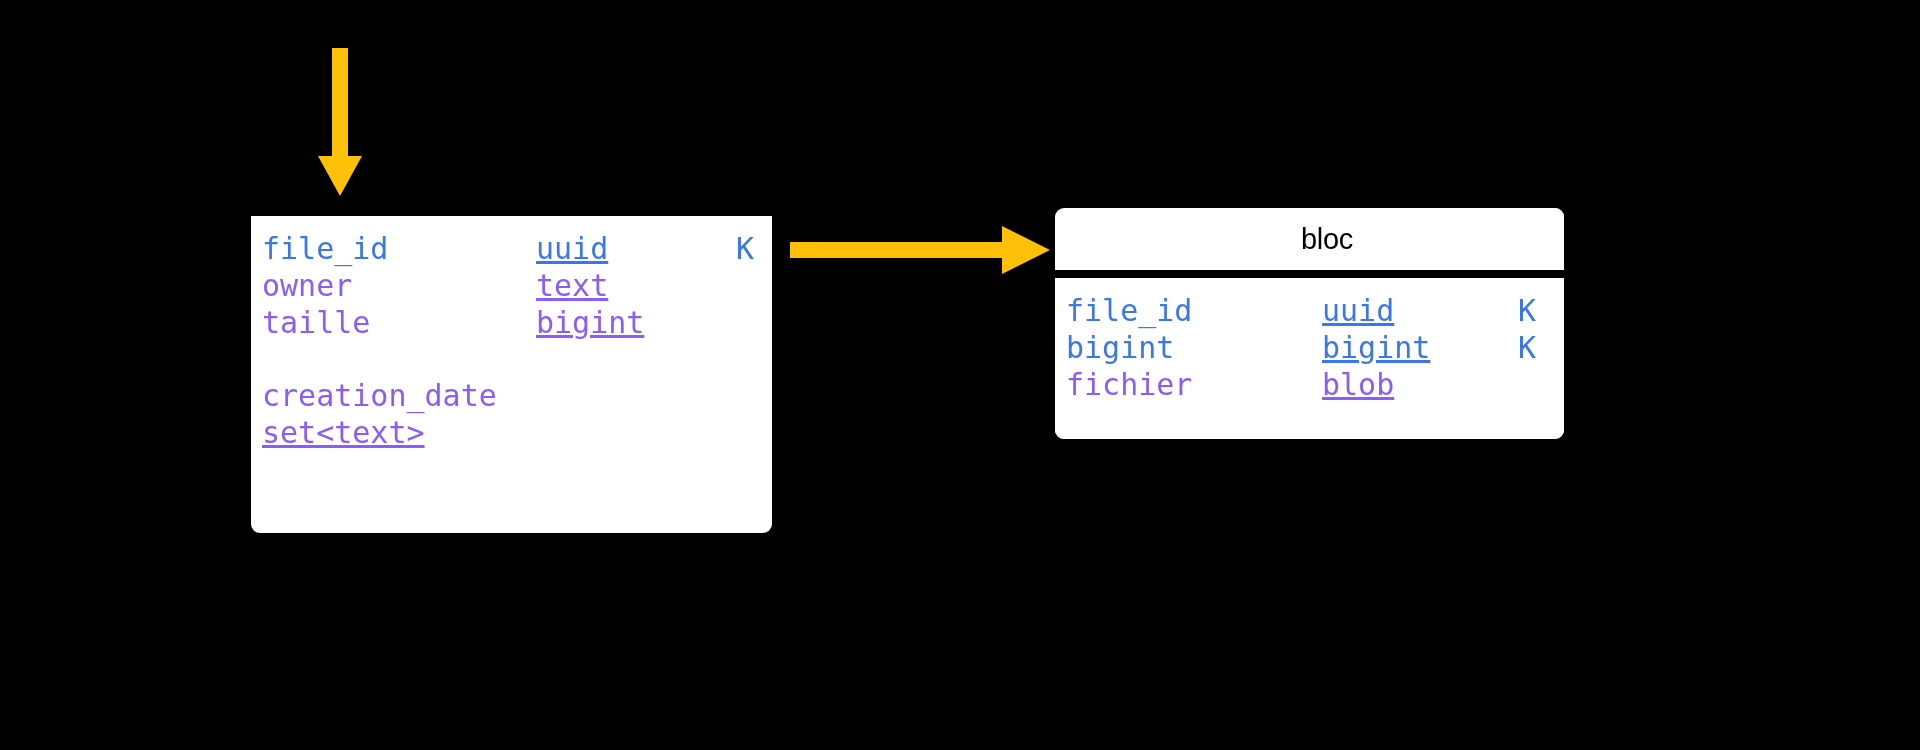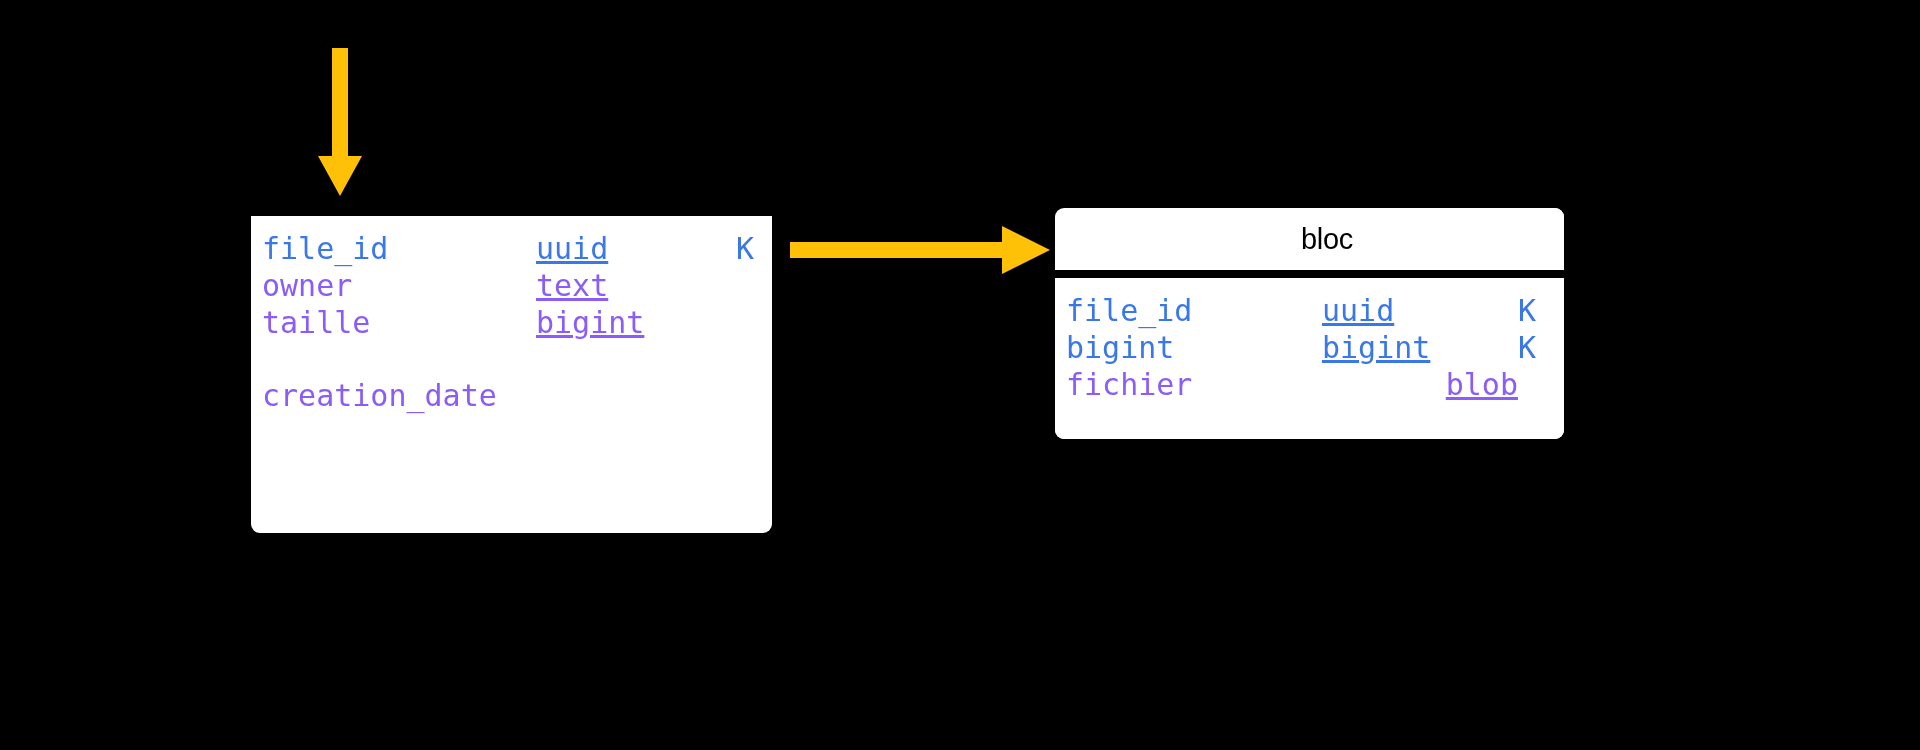--- a/index.html
+++ b/index.html
@@ -110,20 +110,21 @@
         <span class="col-type plain" style="width:200px;">bigint</span>
         <span class="col-key plain" style="width:40px;"></span>
       </div>
 
       <div class="field-row">
         <span class="col-name plain" style="width:274px;margin-top:36px;">creation_date</span>
         <span class="col-key plain" style="width:40px;"></span>
       </div>
 
       <div class="field-row">
+        <span class="col-type plain" style="width:200px;">set&lt;text&gt;</span>
         <span class="col-key plain" style="width:40px;"></span>
       </div>
 
     </div>
   </div>
 
   <div class="entity" style="left:1055px; top:208px; width:509px; height:231px;">
     <div class="entity-header" style="height:62px;margin-left:35px;">bloc</div>
     <div class="entity-divider"></div>
     <div class="entity-body" style="height:161px; padding-left:11px;">
@@ -135,20 +136,20 @@
       </div>
 
       <div class="field-row">
         <span class="col-name key" style="width:256px;">bigint</span>
         <span class="col-type key" style="width:196px;">bigint</span>
         <span class="col-key key" style="width:40px;">K</span>
       </div>
 
       <div class="field-row">
         <span class="col-name plain" style="width:256px;">fichier</span>
-        <span class="col-type plain" style="width:196px;text-align:right;">blob</span>
+        <span class="col-type plain" style="width:196px;">blob</span>
         <span class="col-key plain" style="width:40px;"></span>
       </div>
 
     </div>
   </div>
 
 </div>
 
 </body></html>

